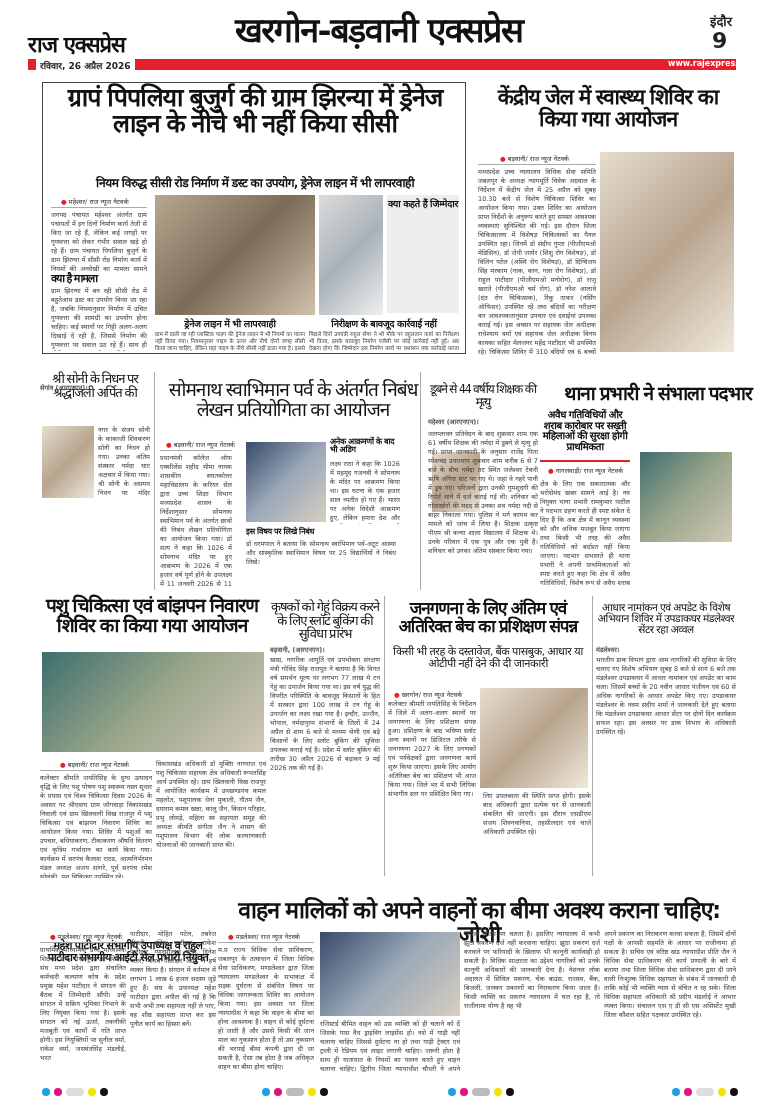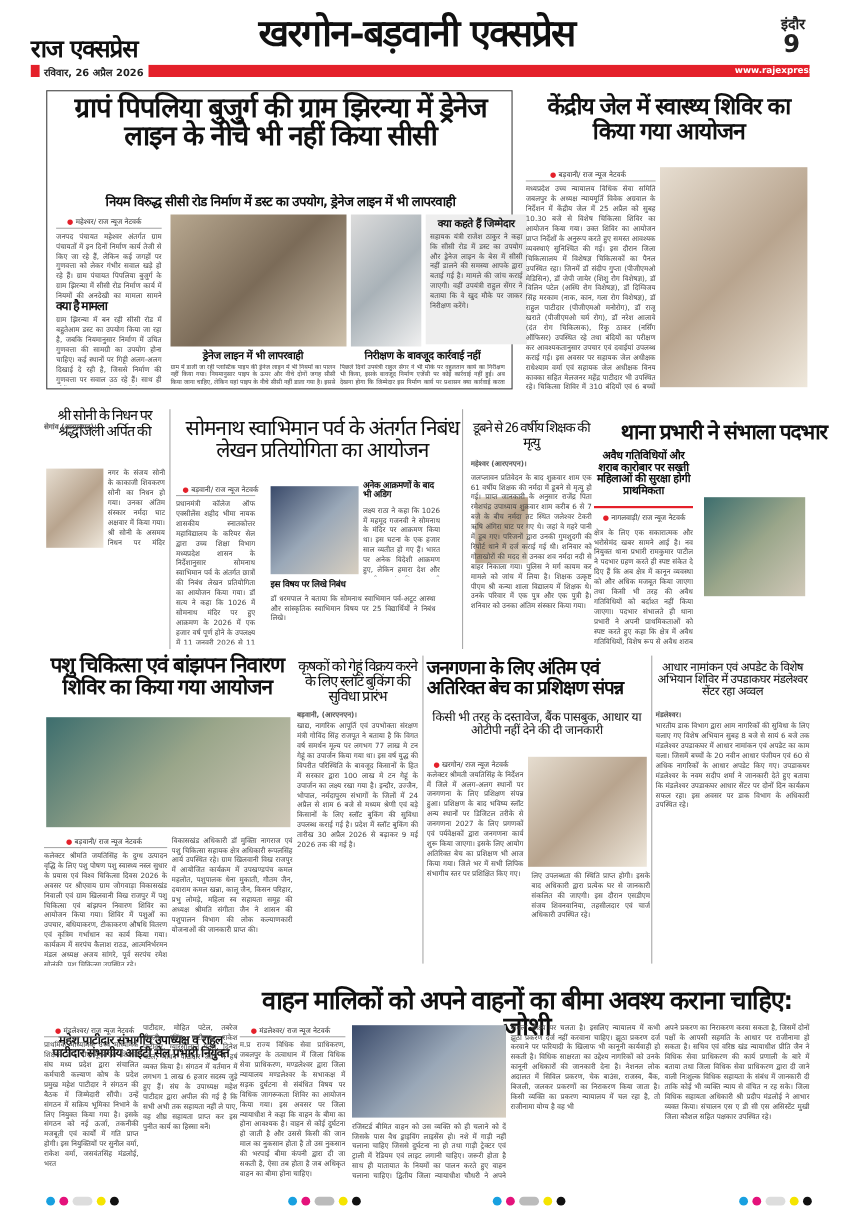--- a/index.html
+++ b/index.html
@@ -44,23 +44,22 @@
 <div class="abs box" style="left:42px;top:82px;width:424px;height:272px">
   <div class="h" style="position:absolute;left:6px;top:2px;width:412px;font-size:25px;text-align:center">ग्रापं पिपलिया बुजुर्ग की ग्राम झिरन्या में ड्रेनेज लाइन के नीचे भी नहीं किया सीसी</div>
   <div class="h" style="position:absolute;left:6px;top:94px;width:412px;font-size:12px;text-align:center;letter-spacing:-0.5px">नियम विरुद्ध सीसी रोड निर्माण में डस्ट का उपयोग, ड्रेनेज लाइन में भी लापरवाही</div>
   <div class="by" style="position:absolute;left:18px;top:114px">महेश्वर/ राज न्यूज नेटवर्क</div>
   <div class="hr" style="position:absolute;left:8px;top:124px;width:96px"></div>
   <div class="txt" style="position:absolute;left:8px;top:128px;width:96px;height:60px">जनपद पंचायत महेश्वर अंतर्गत ग्राम पंचायतों में इन दिनों निर्माण कार्य तेजी से किए जा रहे हैं, लेकिन कई जगहों पर गुणवत्ता को लेकर गंभीर सवाल खड़े हो रहे हैं। ग्राम पंचायत पिपलिया बुजुर्ग के ग्राम झिरन्या में सीसी रोड निर्माण कार्य में नियमों की अनदेखी का मामला सामने आया है।</div>
   <div class="h" style="position:absolute;left:8px;top:190px;width:96px;font-size:11px;">क्या है मामला</div>
   <div class="txt" style="position:absolute;left:8px;top:204px;width:96px;height:64px">ग्राम झिरन्या में बन रही सीसी रोड में बहुतेआम डस्ट का उपयोग किया जा रहा है, जबकि नियमानुसार निर्माण में उचित गुणवत्ता की सामग्री का उपयोग होना चाहिए। कई स्थानों पर गिट्टी अलग-अलग दिखाई दे रही है, जिससे निर्माण की गुणवत्ता पर सवाल उठ रहे हैं। साथ ही सीमेंट का अनुपात भी मानकों के अनुरूप नहीं डाला जा रहा है।</div>
   <div class="photo" style="position:absolute;left:112px;top:112px;width:160px;height:120px"></div>
   <div class="photo g" style="position:absolute;left:276px;top:112px;width:64px;height:120px"></div>
-  <div class="gray" style="position:absolute;left:344px;top:112px;width:92px;height:118px">
+  <div class="gray" style="position:absolute;left:344px;top:112px;width:72px;height:118px">
     <div class="h" style="font-size:9.5px;text-align:center;margin-top:4px;letter-spacing:-0.3px">क्या कहते हैं जिम्मेदार</div>
-    <div class="txt" style="padding:2px 4px;height:88px">सहायक यंत्री राजेश ठाकुर ने कहा कि सीसी रोड में डस्ट का उपयोग और ड्रेनेज लाइन के बेस में सीसी नहीं डालने की समस्या आपके द्वारा बताई गई है। मामले की जांच कराई जाएगी। वहीं उपयंत्री राहुल सेंगर ने बताया कि वे खुद मौके पर जाकर निरीक्षण करेंगे।</div>
   </div>
   <div class="h" style="position:absolute;left:112px;top:236px;width:150px;font-size:9.5px;text-align:center;letter-spacing:-0.3px">ड्रेनेज लाइन में भी लापरवाही</div>
   <div class="txt" style="position:absolute;left:112px;top:248px;width:150px;height:20px;font-size:5.5px;line-height:7px">ग्राम में डाली जा रही प्लास्टिक पाइप की ड्रेनेज लाइन में भी नियमों का पालन नहीं किया गया। नियमानुसार पाइप के ऊपर और नीचे दोनों जगह सीसी किया जाना चाहिए, लेकिन यहां पाइप के नीचे सीसी नहीं डाला गया है। इससे निर्माण की मजबूती पर असर पड़ने की आशंका है।</div>
   <div class="h" style="position:absolute;left:266px;top:236px;width:150px;font-size:9.5px;text-align:center;letter-spacing:-0.3px">निरीक्षण के बावजूद कार्रवाई नहीं</div>
   <div class="txt" style="position:absolute;left:266px;top:248px;width:150px;height:20px;font-size:5.5px;line-height:7px">पिछले दिनों उपयंत्री राहुल सेंगर ने भी मौके पर वहुलतान कार्य का निरीक्षण भी किया, इसके बावजूद निर्माण एजेंसी पर कोई कार्रवाई नहीं हुई। अब देखना होगा कि जिम्मेदार इस निर्माण कार्य पर प्रशासन क्या कार्रवाई करता है।</div>
 </div>
 
 <div class="h abs" style="left:478px;top:86px;width:260px;font-size:21px;text-align:center">केंद्रीय जेल में स्वास्थ्य शिविर का किया गया आयोजन</div>
 <div class="by abs" style="left:500px;top:154px">बड़वानी/ राज न्यूज नेटवर्क</div>
 <div class="hr abs" style="left:478px;top:164px;width:118px"></div>
@@ -78,21 +77,21 @@
 <div class="by abs" style="left:166px;top:440px">बड़वानी/ राज न्यूज नेटवर्क</div>
 <div class="hr abs" style="left:160px;top:450px;width:72px"></div>
 <div class="txt abs" style="left:160px;top:454px;width:72px;height:132px">प्रधानमंत्री कॉलेज ऑफ एक्सीलेंस शहीद भीमा नायक शासकीय स्नातकोत्तर महाविद्यालय के करियर सेल द्वारा उच्च शिक्षा विभाग मध्यप्रदेश शासन के निर्देशानुसार सोमनाथ स्वाभिमान पर्व के अंतर्गत छात्रों की निबंध लेखन प्रतियोगिता का आयोजन किया गया। डॉ सत्य ने कहा कि 1026 में सोमनाथ मंदिर पर हुए आक्रमण के 2026 में एक हजार वर्ष पूर्ण होने के उपलक्ष्य में 11 जनवरी 2026 से 11 जनवरी 2027 तक सोमनाथ स्वाभिमान वर्ष स्मरणोत्सव के रूप में मनाया जा रहा है।</div>
 <div class="photo b abs" style="left:246px;top:442px;width:80px;height:80px"></div>
 <div class="h abs" style="left:330px;top:438px;width:70px;font-size:8px;text-align:left;letter-spacing:-0.3px">अनेक आक्रमणों के बाद भी अडिग</div>
 <div class="txt abs" style="left:330px;top:460px;width:70px;height:64px">लक्ष्य राठा ने कहा कि 1026 में महमूद गजनवी ने सोमनाथ के मंदिर पर आक्रमण किया था। इस घटना के एक हजार साल व्यतीत हो गए हैं। भारत पर अनेक विदेशी आक्रमण हुए, लेकिन हमारा देश और हमारी संस्कृति अपनी निरंतरता से विश्व में विशिष्ट पहचान बनाने में सफल है।</div>
 <div class="h abs" style="left:246px;top:528px;width:150px;font-size:8px;letter-spacing:-0.3px">इस विषय पर लिखे निबंध</div>
 <div class="txt abs" style="left:246px;top:540px;width:150px;height:46px">डॉ धरमपाल ने बताया कि सोमनाथ स्वाभिमान पर्व-अटूट आस्था और सांस्कृतिक स्वाभिमान विषय पर 25 विद्यार्थियों ने निबंध लिखे।</div>
 <div class="vr abs" style="left:420px;top:372px;height:218px"></div>
 
-<div class="h abs" style="left:428px;top:383px;width:110px;font-size:12px;text-align:center;font-weight:normal">डूबने से 26 वर्षीय शिक्षक की मृत्यु</div>
+<div class="h abs" style="left:428px;top:383px;width:110px;font-size:12px;text-align:center;font-weight:normal">डूबने से 44 वर्षीय शिक्षक की मृत्यु</div>
 <div class="txt abs" style="left:428px;top:418px;width:110px;height:12px;font-weight:bold;color:#555">महेश्वर (आरएनएन)।</div>
 <div class="photo s abs" style="left:432px;top:452px;width:48px;height:60px"></div>
 <div class="txt abs" style="left:428px;top:430px;width:110px;height:160px">जलप्लावन प्रतिवेदन के बाद शुक्रवार शाम एक 61 वर्षीय शिक्षक की नर्मदा में डूबने से मृत्यु हो गई। प्राप्त जानकारी के अनुसार राजेंद्र पिता रमेशचंद्र उपाध्याय शुक्रवार शाम करीब 6 से 7 बजे के बीच नर्मदा तट स्थित जलेश्वर टेकरी ऋषि अंगिरा घाट पर गए थे। जहां वे गहरे पानी में डूब गए। परिजनों द्वारा उनकी गुमशुदगी की रिपोर्ट थाने में दर्ज कराई गई थी। शनिवार को गोताखोरों की मदद से उनका शव नर्मदा नदी से बाहर निकाला गया। पुलिस ने मर्ग कायम कर मामले को जांच में लिया है। शिक्षक उत्कृष्ट पीएम श्री कन्या शाला विद्यालय में शिक्षक थे। उनके परिवार में एक पुत्र और एक पुत्री है। शनिवार को उनका अंतिम संस्कार किया गया।</div>
 
 <div class="h abs" style="left:540px;top:384px;width:236px;font-size:19px;text-align:center">थाना प्रभारी ने संभाला पदभार</div>
 <div class="h abs" style="left:540px;top:410px;width:90px;font-size:10px;text-align:center;letter-spacing:-0.4px">अवैध गतिविधियों और शराब कारोबार पर सख्ती महिलाओं की सुरक्षा होगी प्राथमिकता</div>
 <div class="redline abs" style="left:540px;top:460px;width:90px"></div>
 <div class="by abs" style="left:548px;top:466px">नागलवाड़ी/ राज न्यूज नेटवर्क</div>
 <div class="txt abs" style="left:540px;top:480px;width:90px;height:108px">क्षेत्र के लिए एक सकारात्मक और भरोसेमंद खबर सामने आई है। नव नियुक्त थाना प्रभारी रामकुमार पाटील ने पदभार ग्रहण करते ही स्पष्ट संकेत दे दिए हैं कि अब क्षेत्र में कानून व्यवस्था को और अधिक मजबूत किया जाएगा तथा किसी भी तरह की अवैध गतिविधियों को बर्दाश्त नहीं किया जाएगा। पदभार संभालते ही थाना प्रभारी ने अपनी प्राथमिकताओं को स्पष्ट करते हुए कहा कि क्षेत्र में अवैध गतिविधियों, विशेष रूप से अवैध शराब के कारोबार पर सख्त कार्रवाई की जाएगी। इसके लिए विशेष टीमों का गठन किया जाएगा और नियमित रूप से अभियान चलाकर ऐसे कार्यों में संलिप्त लोगों पर कड़ी निगरानी रखी जाएगी। उन्होंने यह भी बताया कि पुलिस द्वारा लगातार दबिश देकर ऐसे तत्वों पर अंकुश लगाया जाएगा। जिससे क्षेत्र में शांति और कानून व्यवस्था बनी रहे। महिलाओं की सुरक्षा को लेकर भी थाना प्रभारी ने गंभीरता दिखाते हुए कई अहम कदम उठाने की बात कही है।</div>
 <div class="txt abs" style="left:640px;top:410px;width:92px;height:36px"></div>
@@ -104,21 +103,21 @@
 <div class="by abs" style="left:60px;top:760px">बड़वानी/ राज न्यूज नेटवर्क</div>
 <div class="hr abs" style="left:40px;top:770px;width:112px"></div>
 <div class="txt abs" style="left:40px;top:774px;width:112px;height:104px">कलेक्टर श्रीमति जयतिसिंह के दुग्ध उत्पादन वृद्धि के लिए पशु पोषण पशु स्वास्थ्य नस्ल सुधार के प्रयास एवं विश्व चिकित्सा दिवस 2026 के अवसर पर श्रीएवाय ग्राम जोगवाड़ा विकासखंड निवाली एवं ग्राम खिलवानी विख राजपुर में पशु चिकित्सा एवं बांझपन निवारण शिविर का आयोजन किया गया। शिविर में पशुओं का उपचार, बधियाकरण, टीकाकरण औषधि वितरण एवं कृत्रिम गर्भाधान का कार्य किया गया। कार्यक्रम में सरपंच कैलाश राठड, आत्मनिर्भरमन मंडल अध्यक्ष अजय सांगरे, पूर्व सरपंच रमेश सोलंकी, पशु चिकित्सा उपस्थित रहे।</div>
 <div class="txt abs" style="left:156px;top:760px;width:110px;height:118px">विकासखंड अधिकारी डॉ मुक्तिा नागराज एवं पशु चिकित्सा सहायक क्षेत्र अधिकारी रूपलसिंह आर्य उपस्थित रहे। ग्राम खिलवानी विख राजपुर में आयोजित कार्यक्रम में उपखण्डपंच कमल महलोत, पशुपालक धेना मुकाती, गौतम जैन, दयाराम कमल खन्ना, कालू जैन, किसन परिहार, प्रभु लोमड़े, महिला स्व सहायता समूह की अध्यक्ष श्रीमति संगीता जैन ने शासन की पशुपालन विभाग की लोक कल्याणकारी योजनाओं की जानकारी प्राप्त की।</div>
 
 <div class="h abs" style="left:270px;top:600px;width:110px;font-size:13px;text-align:center;font-weight:normal">कृषकों को गेहूं विक्रय करने के लिए स्लॉट बुकिंग की सुविधा प्रारंभ</div>
 <div class="txt abs" style="left:270px;top:646px;width:110px;height:10px;font-weight:bold;color:#555">बड़वानी, (आरएनएन)।</div>
 <div class="txt abs" style="left:270px;top:656px;width:110px;height:222px">खाद्य, नागरिक आपूर्ति एवं उपभोक्ता संरक्षण मंत्री गोविंद सिंह राजपूत ने बताया है कि विगत वर्ष समर्थन मूल्य पर लगभग 77 लाख मे टन गेहूं का उपार्जन किया गया था। इस वर्ष युद्ध की विपरीत परिस्थिति के बावजूद किसानों के हित में सरकार द्वारा 100 लाख मे टन गेहूं के उपार्जन का लक्ष्य रखा गया है। इन्दौर, उज्जैन, भोपाल, नर्मदापुरम संभागों के जिलों में 24 अप्रैल से शाम 6 बजे से मध्यम श्रेणी एवं बड़े किसानों के लिए स्लॉट बुकिंग की सुविधा उपलब्ध कराई गई है। प्रदेश में स्लॉट बुकिंग की तारीख 30 अप्रैल 2026 से बढ़ाकर 9 मई 2026 तक की गई है।</div>
 <div class="vr abs" style="left:384px;top:596px;height:280px"></div>
 
-<div class="h abs" style="left:388px;top:600px;width:200px;font-size:17px;">जनगणना के लिए अंतिम एवं अतिरिक्त बेच का प्रशिक्षण संपन्न</div>
+<div class="h abs" style="left:388px;top:600px;width:200px;font-size:17px;text-align:center">जनगणना के लिए अंतिम एवं अतिरिक्त बेच का प्रशिक्षण संपन्न</div>
 <div class="h abs" style="left:388px;top:646px;width:200px;font-size:11px;text-align:center;font-weight:normal;letter-spacing:-0.4px">किसी भी तरह के दस्तावेज, बैंक पासबुक, आधार या ओटीपी नहीं देने की दी जानकारी</div>
 <div class="by abs" style="left:394px;top:690px">खरगोन/ राज न्यूज नेटवर्क</div>
 <div class="txt abs" style="left:388px;top:700px;width:88px;height:130px">कलेक्टर श्रीमती जयतिसिंह के निर्देशन में जिले में अलग-अलग स्थानों पर जनगणना के लिए प्रशिक्षण संपन्न हुआ। प्रशिक्षण के बाद भविष्य स्लॉट अन्य स्थानों पर डिजिटल तरीके से जनगणना 2027 के लिए प्रगणकों एवं पर्यवेक्षकों द्वारा जनगणना कार्य शुरू किया जाएगा। इसके लिए आयोग अतिरिक्त बेच का प्रशिक्षण भी आज किया गया। जिले भर में सभी लिपिक संभागीय स्तर पर प्रशिक्षित किए गए।</div>
 <div class="photo s abs" style="left:480px;top:688px;width:108px;height:100px"></div>
 <div class="txt abs" style="left:483px;top:792px;width:108px;height:84px">लिए उपलब्धता की स्थिति प्राप्त होगी। इसके बाद अधिकारी द्वारा प्रत्येक घर से जानकारी संकलित की जाएगी। इस दौरान एसडीएम संजय शिवनवानिया, तहसीलदार एवं चार्ज अधिकारी उपस्थित रहे।</div>
 <div class="vr abs" style="left:592px;top:596px;height:280px"></div>
 
 <div class="h abs" style="left:596px;top:602px;width:140px;font-size:10.5px;text-align:center;font-weight:normal;letter-spacing:-0.4px">आधार नामांकन एवं अपडेट के विशेष अभियान शिविर में उपडाकघर मंडलेश्वर सेंटर रहा अव्वल</div>
 <div class="txt abs" style="left:596px;top:646px;width:140px;height:10px;font-weight:bold;color:#555">मंडलेश्वर।</div>
 <div class="txt abs" style="left:596px;top:656px;width:140px;height:222px">भारतीय डाक विभाग द्वारा आम नागरिकों की सुविधा के लिए चलाए गए विशेष अभियान सुबह 8 बजे से सायं 6 बजे तक मंडलेश्वर उपडाकघर में आधार नामांकन एवं अपडेट का काम चला। जिसमें बच्चों के 20 नवीन आधार पंजीयन एवं 60 से अधिक नागरिकों के आधार अपडेट किए गए। उपडाकघर मंडलेश्वर के नवम सदीप शर्मा ने जानकारी देते हुए बताया कि मंडलेश्वर उपडाकघर आधार सेंटर पर दोनों दिन कार्यक्रम सफल रहा। इस अवसर पर डाक विभाग के अधिकारी उपस्थित रहे।</div>

